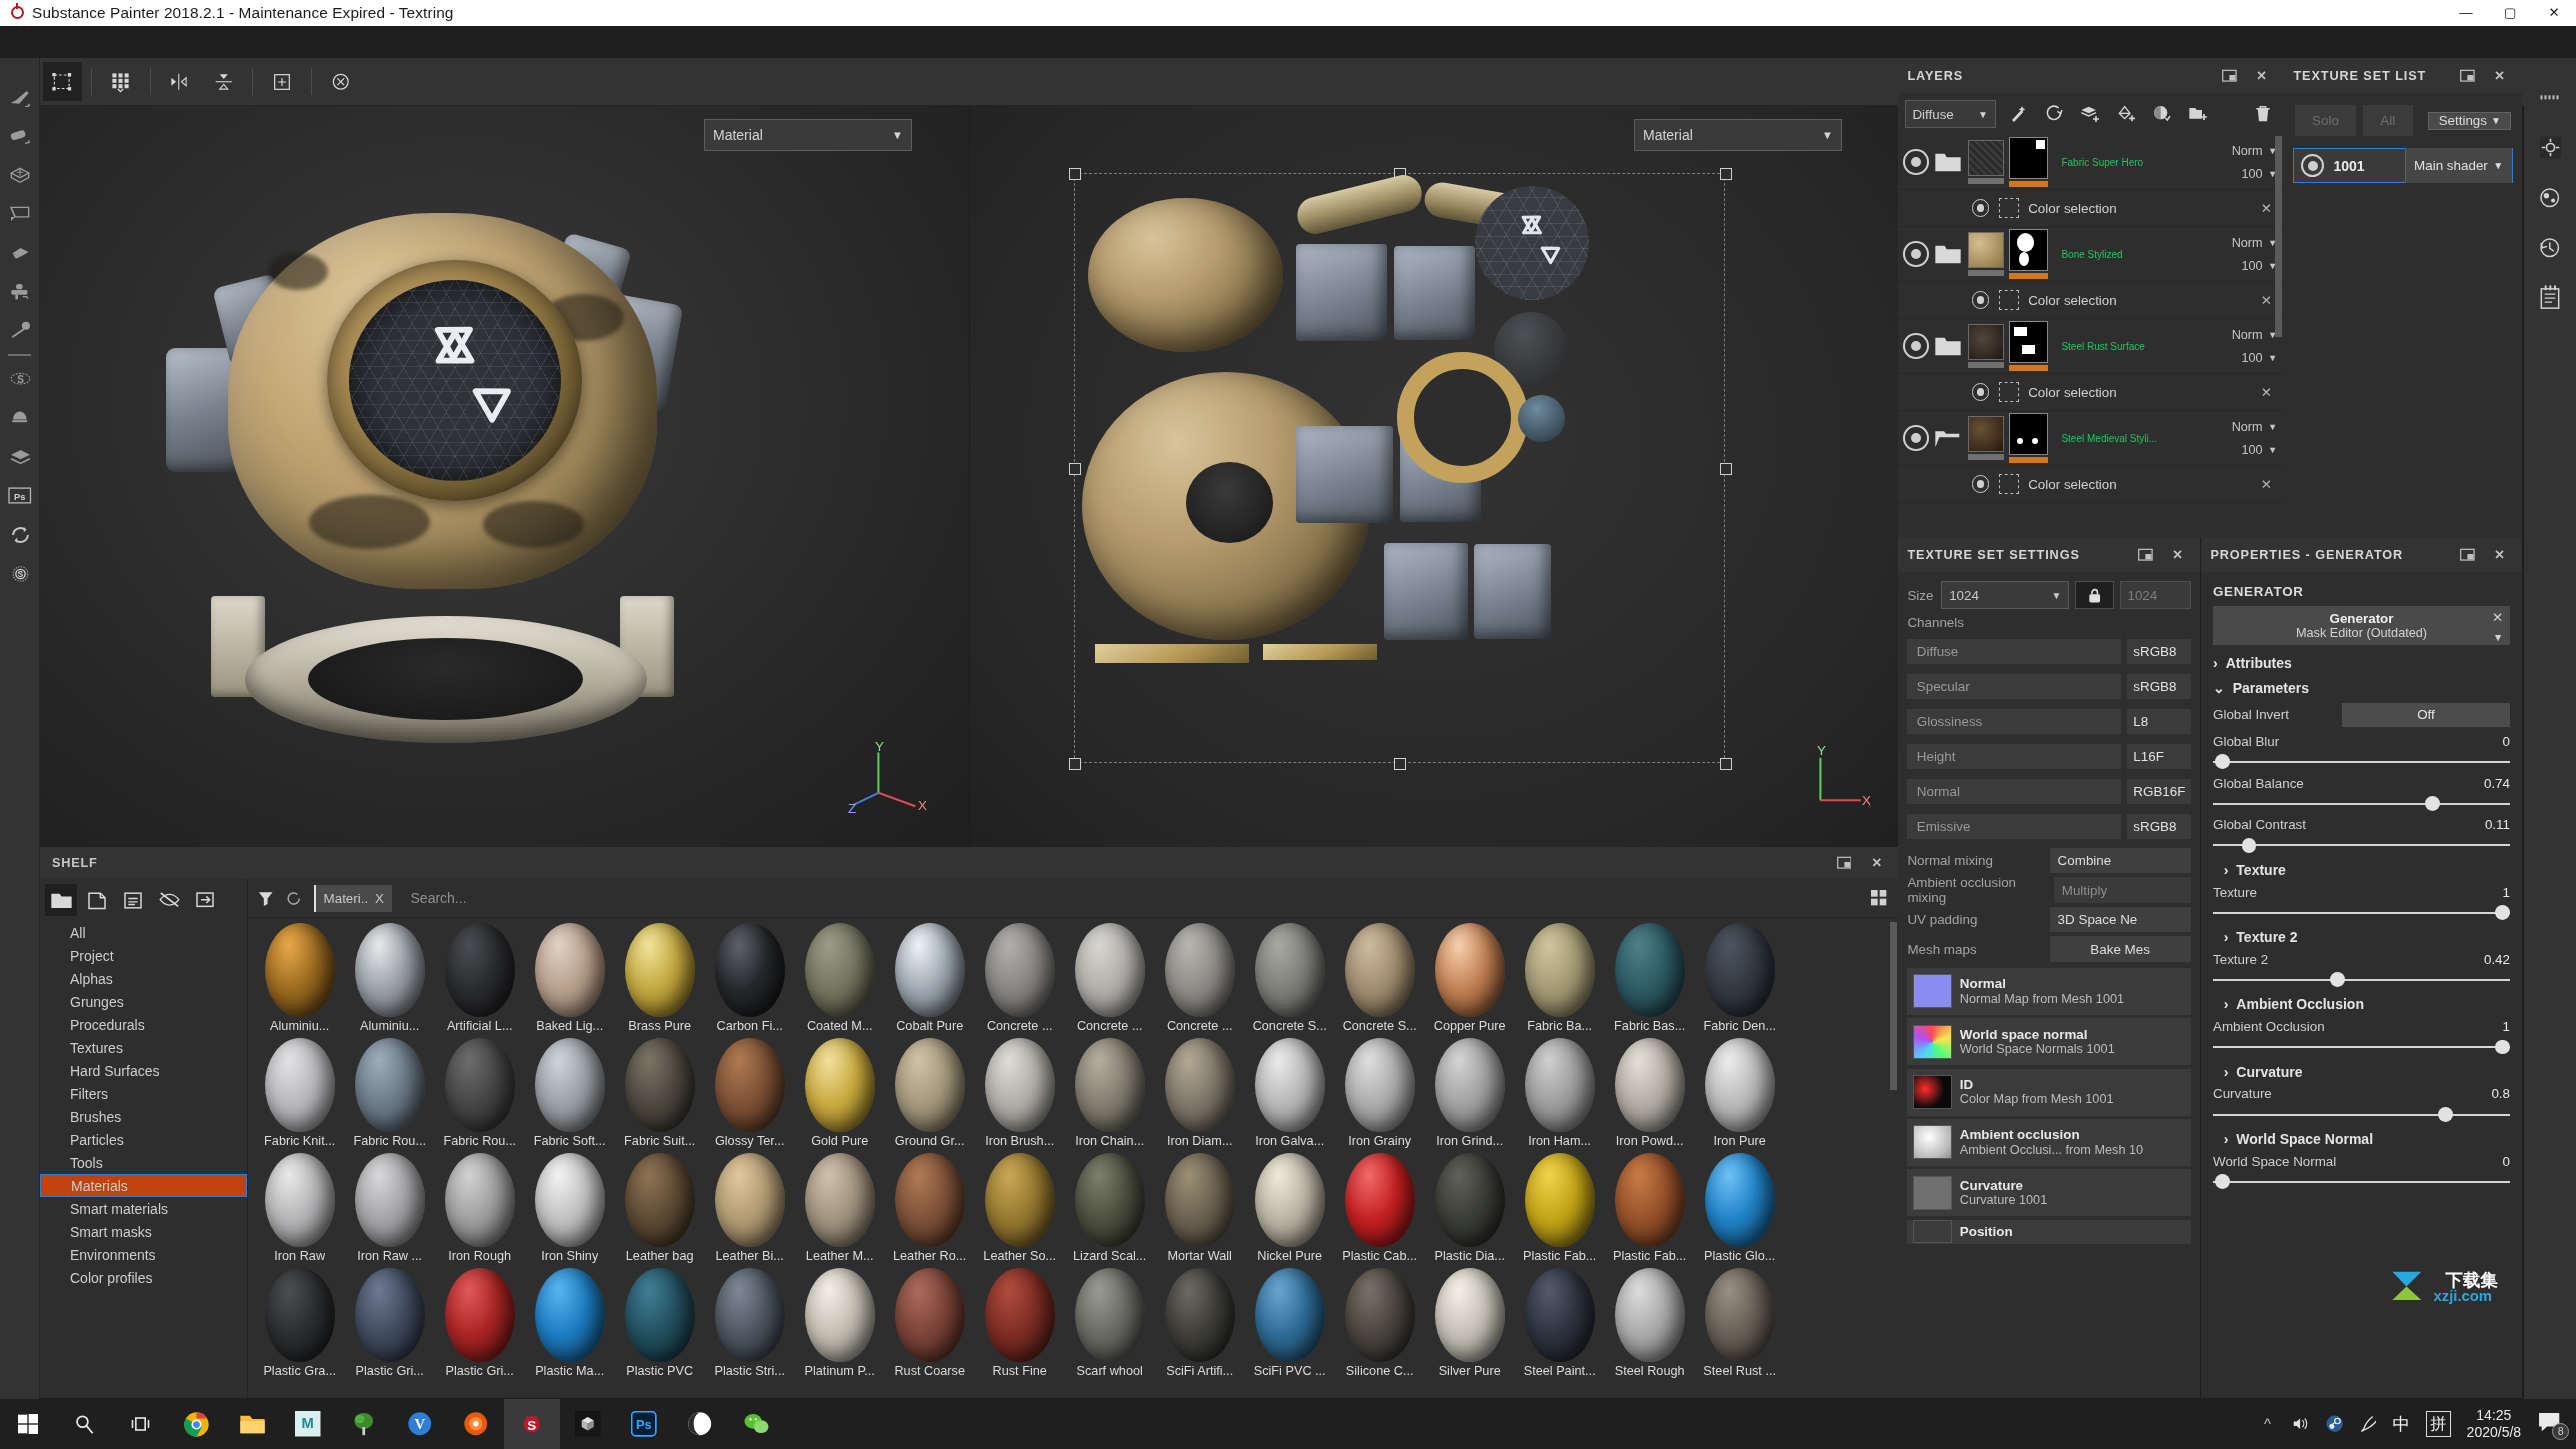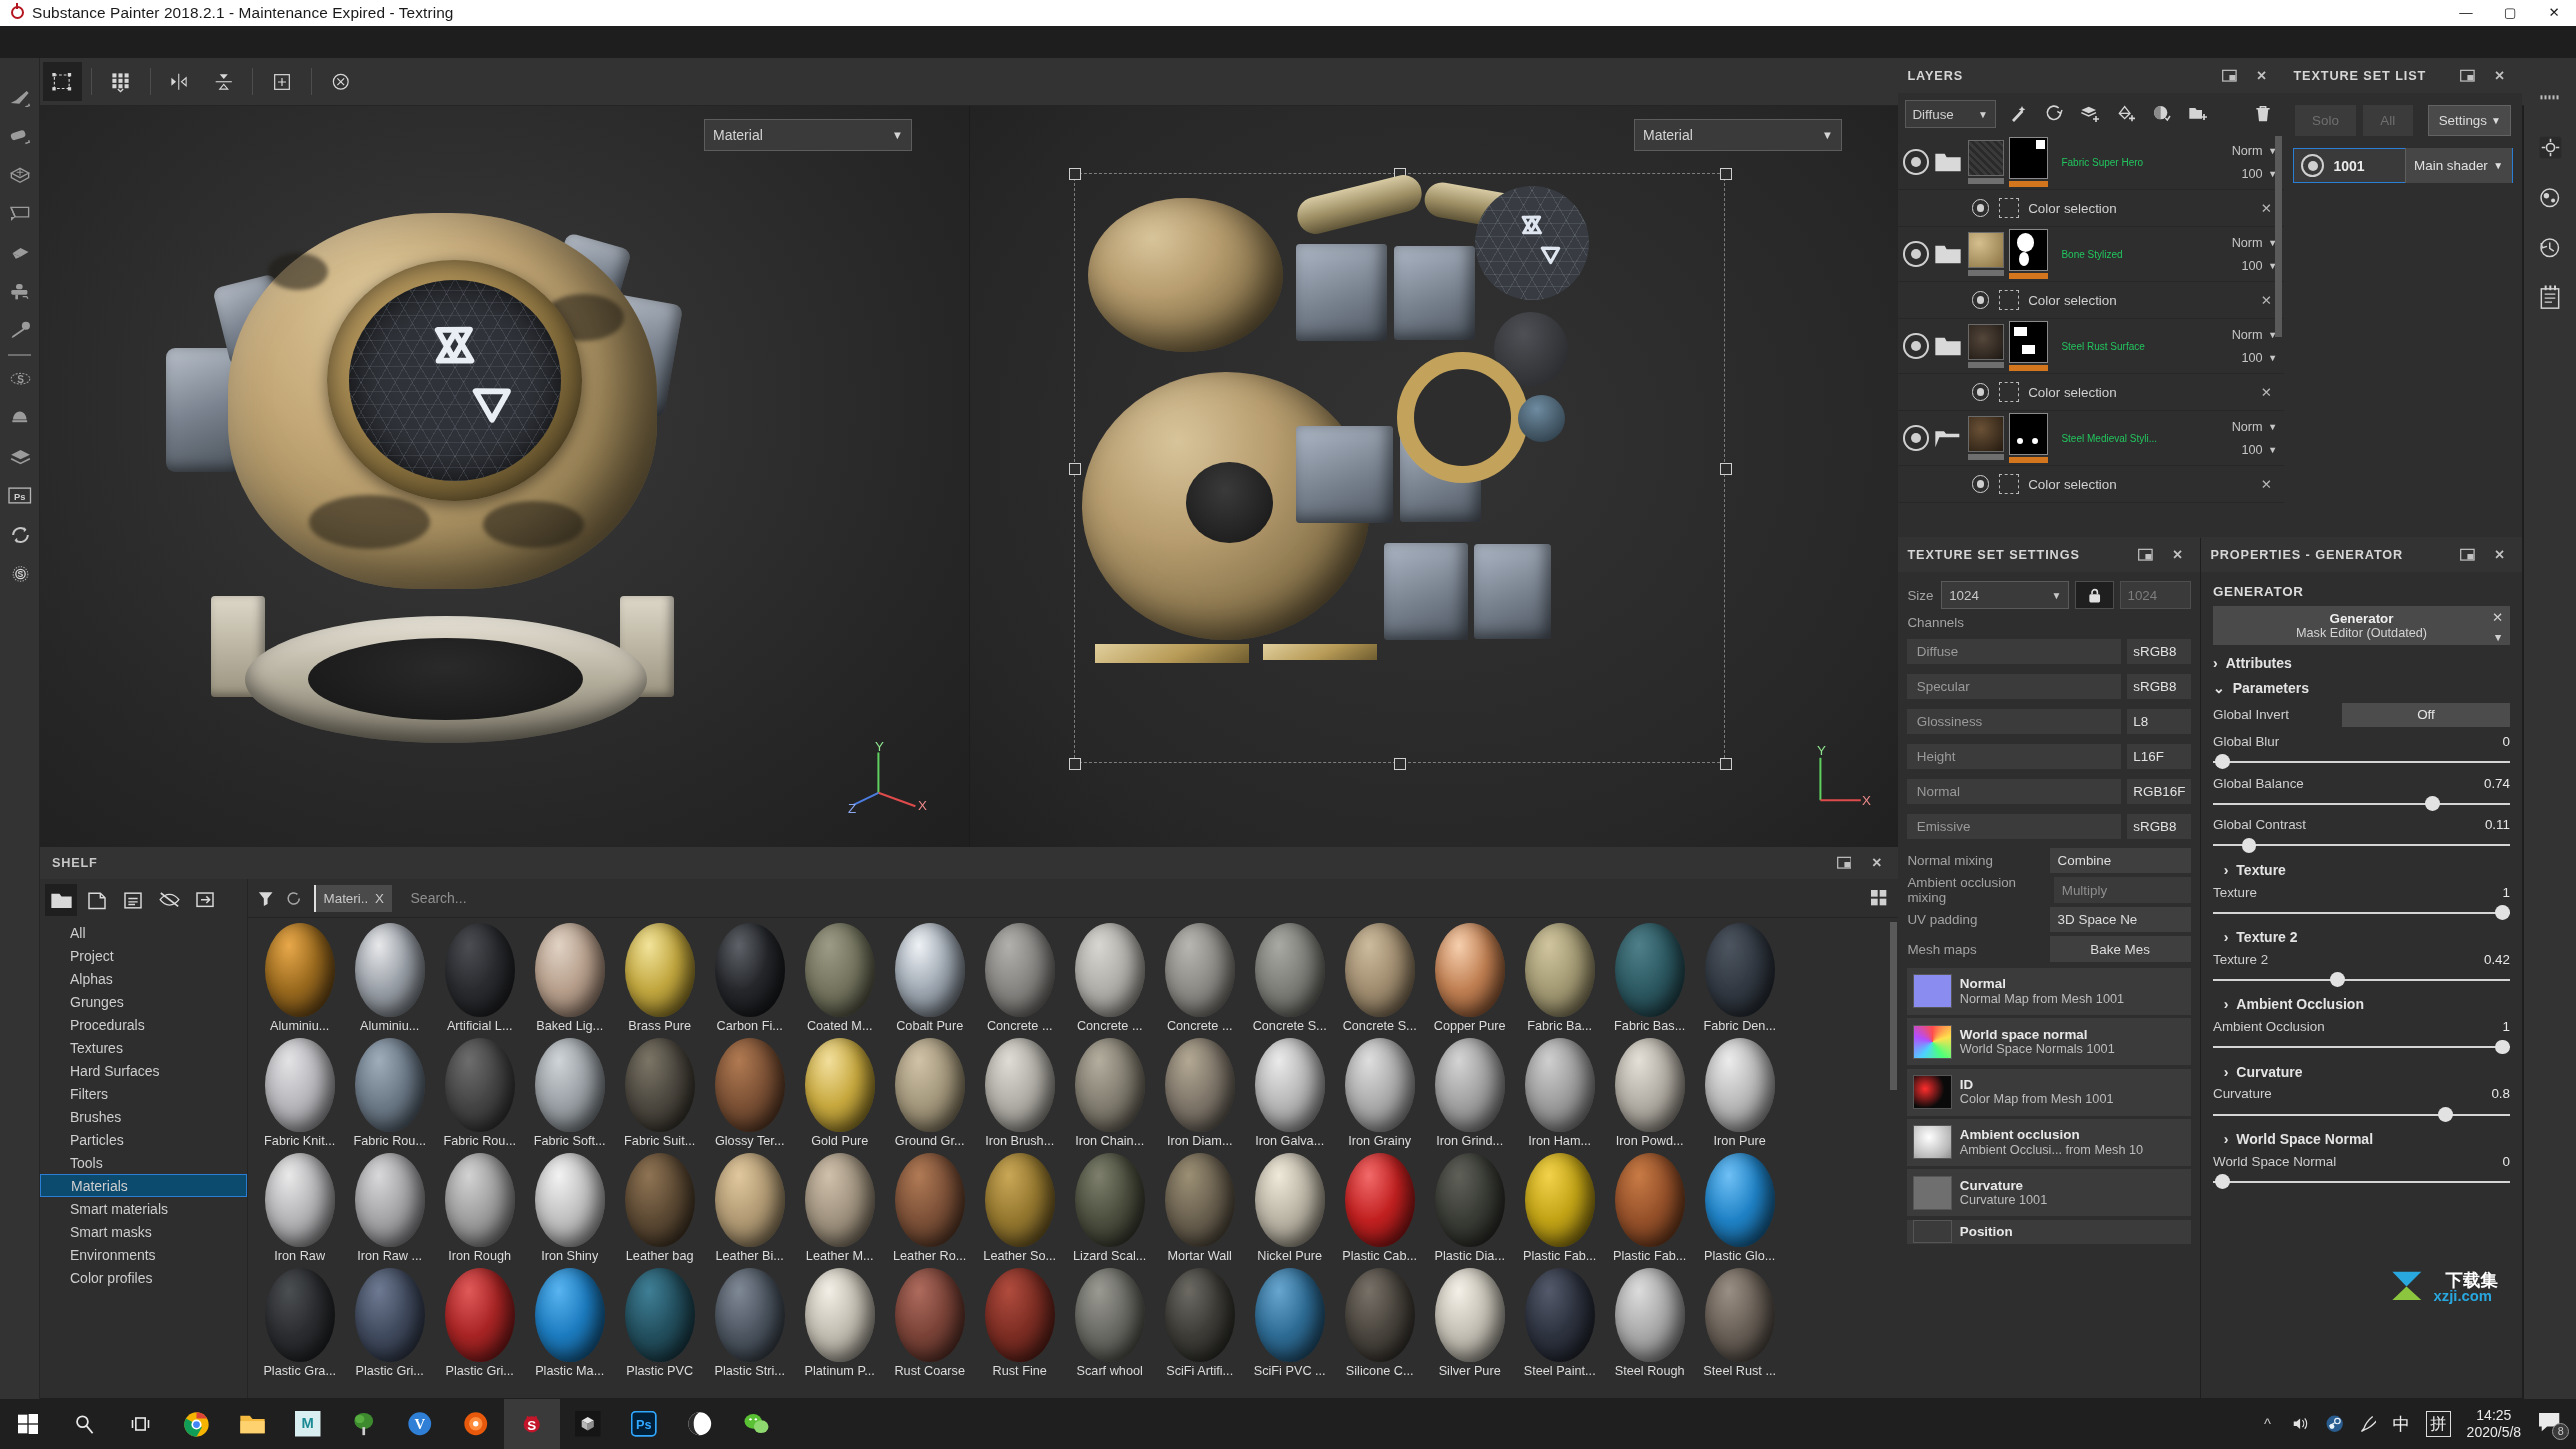--- a/index.html
+++ b/index.html
@@ -131,21 +131,21 @@
   .selbox { width:20px;height:20px;border:0.7px dashed #b9b9b9; margin:0 9.4px;}
   .sub-name{font-size:13.4px;color:#d0d0d0;}
   .sub-x { margin-left:auto; padding-right:12px; font-size:13.4px; color:#b6b6b6;}
   .lscroll { position:absolute; right:2px; top:1.3px; width:7.4px; height:201px; background:#5a5a5a;}
 
   
   #texsetlist { left:2284px; top:58px; width:238px; height:480px; }
   .tsl-top { display:flex; align-items:center; padding:12px 10.7px; gap:6.7px;}
   .tsl-btn { height:31px; padding:0 17.4px; background:#3b3b3b; color:#6f6f6f; font-size:13.4px;
      display:flex;align-items:center;justify-content:center;}
-  .tsl-settings { margin-left:auto; height:31px; padding:0 9.4px; background:#4a4a4a; border:0.7px solid #636363;
+  .tsl-settings { margin-left:auto; height:18px; padding:0 9.4px; background:#4a4a4a; border:0.7px solid #636363;
      color:#dcdcdc; font-size:13.4px; display:flex;align-items:center;gap:4px;justify-content:center;}
   .tsl-row { margin:0 9.4px; height:35px; border:1.3px solid #2a7fd4; background:#3a3a3a;
      display:flex; align-items:center; padding-left:6.7px;}
   .tsl-row .eye{width:23px;height:23px;}
   .tsl-row .eye i{width:10px;height:10px;}
   .tsl-id { font-size:14px; font-weight:bold; color:#ececec; margin-left:9.4px;}
   .tsl-shader { margin-left:auto; height:35px; width:107px; background:#464646; border-left:0.7px solid #5e5e5e;
      display:flex;align-items:center;justify-content:center; gap:5.4px; font-size:13.4px; color:#e0e0e0;}
 
   
@@ -201,21 +201,21 @@
   
   #shelf { left:40px; top:847px; width:1858px; height:551px; background:#2e2e2e; }
   .shelf-hdr{height:32px;background:#333;display:flex;align-items:center;padding:0 12px;font-size:12.7px;
      font-weight:bold;letter-spacing:0.8px;}
   .shelf-main{display:flex;height:519px;}
   .shelf-left{width:208px;background:#2e2e2e;border-right:0.7px solid #242424;}
   .slft-ic{height:42px;display:flex;align-items:center;gap:4px;padding-left:5.4px;}
   .slft-ic .b{width:32px;height:32px;display:flex;align-items:center;justify-content:center;}
   .slft-ic .b.active{background:#1f1f1f;}
   .cat{height:23px;display:flex;align-items:center;padding-left:30px;font-size:14px;color:#cecece;}
-  .cat.selected{background:#0c4a6e;border:1.3px solid #2a7fd4;}
+  .cat.selected{background:#c2410c;border:1.3px solid #2a7fd4;}
   .shelf-right{flex:1;display:flex;flex-direction:column;}
   .shelf-bar{height:39px;display:flex;align-items:center;padding:0 9.4px;gap:10.7px;border-bottom:0.7px solid #242424;}
   .chip{height:27px;background:#4a4a4a;display:flex;align-items:center;padding:0 8px;gap:6.7px;
      font-size:13.4px;border-left:2px solid #e0e0e0;}
   .searchbox{flex:1;font-size:14px;color:#8f8f8f;padding-left:8px;}
   .grid-ic{width:20px;height:20px;margin-left:auto;}
   .grid{flex:1;position:relative;overflow:hidden;padding:4px 6.7px 0 6.7px;}
   .grow{display:flex;}
   .cell{width:90px;height:115px;display:flex;flex-direction:column;align-items:center;}
   .sphere{width:70px;height:94px;border-radius:50%;margin-top:1.3px;}

